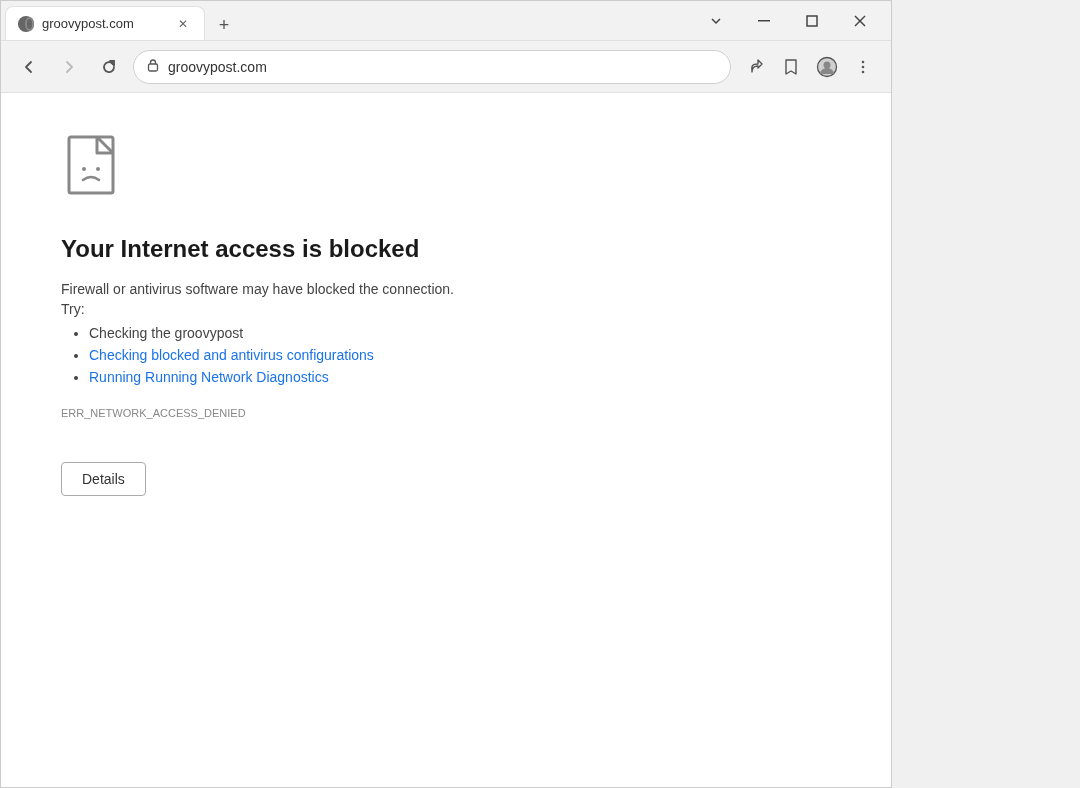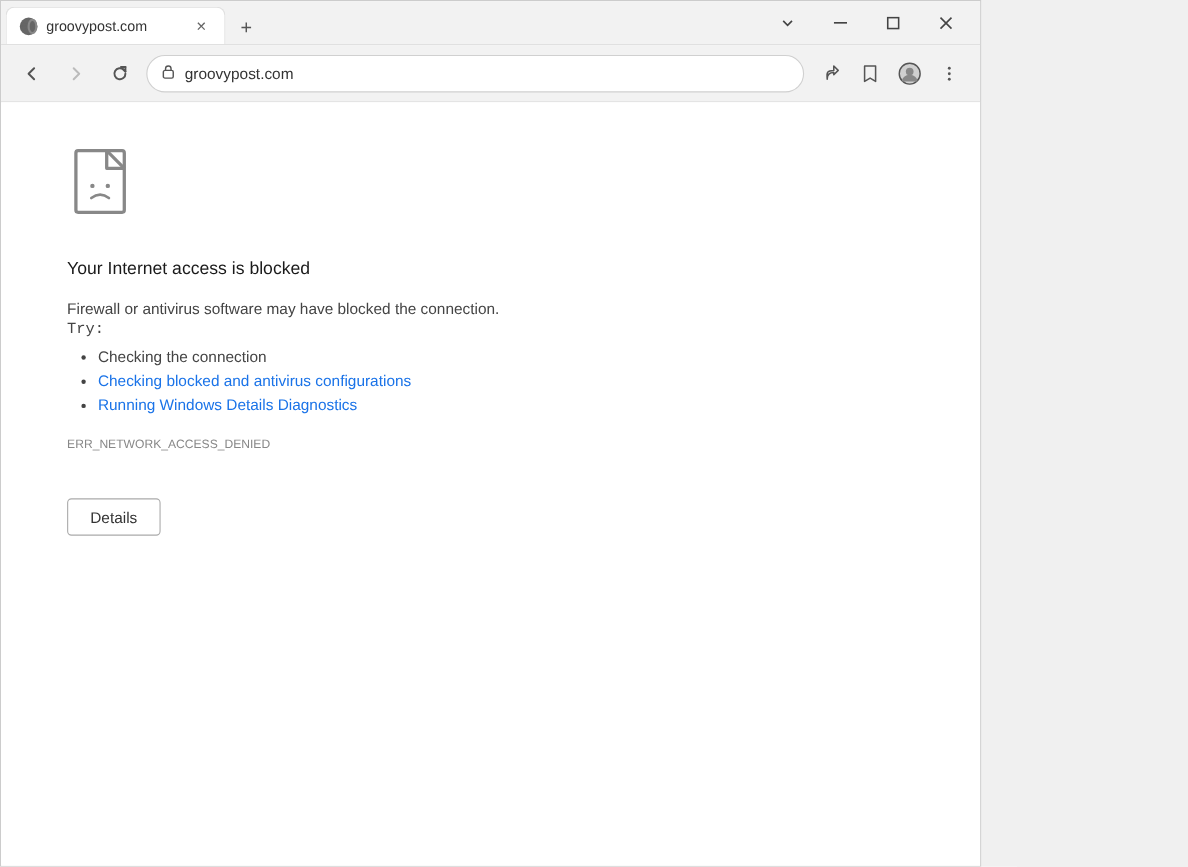--- a/index.html
+++ b/index.html
@@ -205,37 +205,36 @@
       padding: 40px 40px 40px 60px;
     }
 
     .error-icon {
       width: 70px;
       height: 70px;
       margin-bottom: 28px;
     }
 
     .error-title {
-      font-size: 16px;
-      font-weight: 400;
+      font-size: 24px;
+      font-weight: 700;
       color: #1a1a1a;
       margin-bottom: 18px;
     }
 
     .error-desc {
       font-size: 14px;
       color: #444;
       margin-bottom: 4px;
     }
 
     .error-try {
       font-size: 14px;
       color: #444;
       margin-bottom: 8px;
-      font-family: Liberation Mono, monospace;
     }
 
     .error-list {
       list-style: disc;
       padding-left: 28px;
       margin-bottom: 22px;
     }
 
     .error-list li {
       font-size: 14px;
@@ -383,27 +382,27 @@
     </svg>
 
     <h1 class="error-title">Your Internet access is blocked</h1>
 
     <p class="error-desc">Firewall or antivirus software may have blocked the connection.</p>
 
     <p class="error-try">Try:</p>
 
     <ul class="error-list">
       <li>
-        <span>Checking the connection</span>
+        <span>Checking the groovypost</span>
       </li>
       <li>
         <a href="#">Checking blocked and antivirus configurations</a>
       </li>
       <li>
-        <a href="#">Running Windows Details Diagnostics</a>
+        <a href="#">Running Running Network Diagnostics</a>
       </li>
     </ul>
 
     <p class="error-code">ERR_NETWORK_ACCESS_DENIED</p>
 
     <button class="details-btn">Details</button>
 
   </div>
 </div>
 

